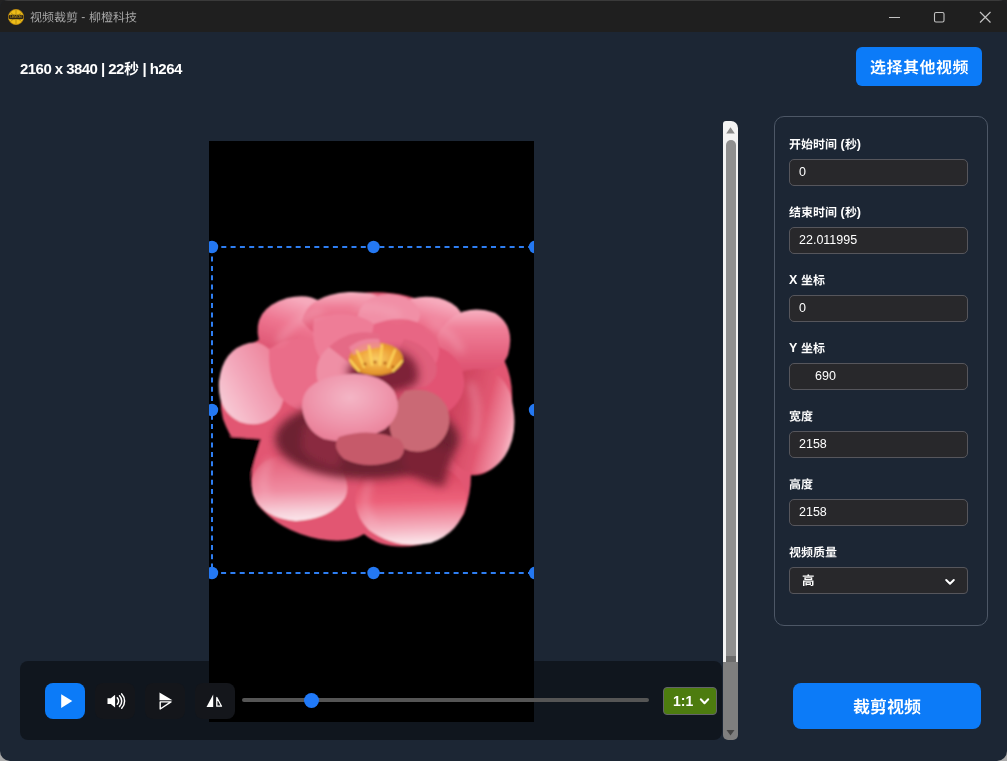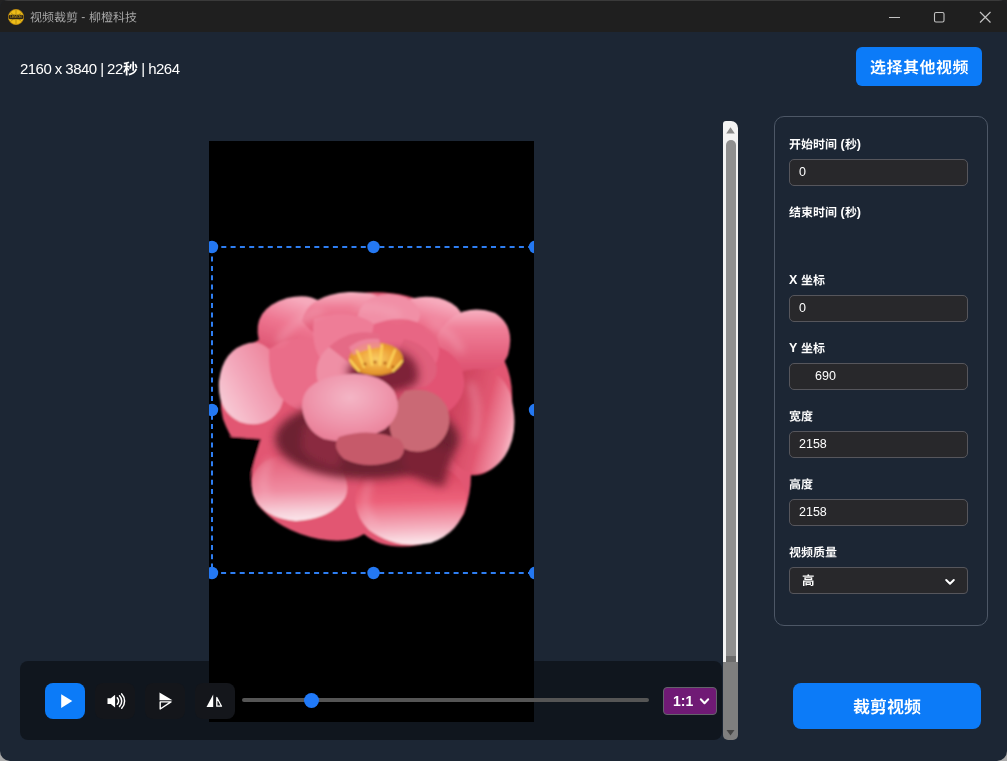--- a/index.html
+++ b/index.html
@@ -65,21 +65,21 @@
       <svg class="abs" style="left:884px;top:0" width="20" height="32" viewBox="0 0 20 32">
         <path d="M5 16.5 h11" stroke="#c2c2c2" stroke-width="1.1"></path>
       </svg>
       <svg class="abs" style="left:929px;top:0" width="20" height="32" viewBox="0 0 20 32">
         <rect x="5.5" y="11.5" width="9.5" height="9.5" rx="1.5" fill="none" stroke="#c2c2c2" stroke-width="1.1"></rect>
       </svg>
       <svg class="abs" style="left:975px;top:0" width="20" height="32" viewBox="0 0 20 32">
         <path d="M5 11 L15.5 21.5 M15.5 11 L5 21.5" stroke="#c2c2c2" stroke-width="1.2"></path>
       </svg>
     </div>
-    <div class="abs flex" style="left:20px;top:56px;height:24px;color:#fff;font-size:15px;font-weight:normal;letter-spacing:-0.55px">
+    <div class="abs flex" style="left:20px;top:56px;height:24px;color:#fff;font-size:15px;font-weight:bold;letter-spacing:-0.55px">
       <span>2160 x 3840 | 22</span>
       <svg style="display:block;" width="15" height="15" viewBox="0 -880 1000 1000" fill="#fff">
         <g transform="scale(1,-1)">
           <use href="#b79d2" x="0"></use>
         </g>
       </svg>
       <span>&nbsp;| h264</span>
     </div>
     <div class="abs flex" style="left:856px;top:47px;width:126px;height:39px;background:#0c7bf8;border-radius:6px;justify-content:center">
       <svg style="display:block;" width="99" height="16" viewBox="0 -880 6188 1000" fill="#fff">
@@ -227,21 +227,21 @@
 <path d="M14.5 9.5 L14.5 17.3 L27.5 17.3 Z" fill="#fff"></path>
 <path d="M15.2 26 L26 18.9 L15.2 18.9 Z" fill="none" stroke="#fff" stroke-width="1.4" stroke-linejoin="round"></path>
 </svg>
     <div class="abs" style="left:195px;top:683px;width:40px;height:36px;background:#14161b;border-radius:8px"></div>
     <svg class="abs" style="left:195px;top:683px" width="40" height="36" viewBox="0 0 40 36">
 <path d="M18.2 11.5 L18.2 24 L11.5 24 Z" fill="#fff"></path>
 <path d="M21.8 14.5 L21.8 23.2 L26.5 23.2 Z" fill="none" stroke="#fff" stroke-width="1.3" stroke-linejoin="round"></path>
 </svg>
     <div class="abs" style="left:242px;top:698px;width:407px;height:4px;border-radius:2px;background:#555"></div>
     <div class="abs" style="left:304px;top:692.5px;width:15px;height:15px;border-radius:50%;background:#2079f8"></div>
-    <div class="abs flex" style="left:663px;top:687px;width:54px;height:28px;background:#701a75;border:1px solid #63636a;border-radius:4px;color:#fff;font-size:14px;font-weight:bold;padding-left:9px">1:1<svg style="margin-left:6px" width="11" height="11" viewBox="0 0 11 11">
+    <div class="abs flex" style="left:663px;top:687px;width:54px;height:28px;background:#4d7c0f;border:1px solid #63636a;border-radius:4px;color:#fff;font-size:14px;font-weight:bold;padding-left:9px">1:1<svg style="margin-left:6px" width="11" height="11" viewBox="0 0 11 11">
         <path d="M1.8 3.3 L5.5 7.2 L9.2 3.3" stroke="#fff" stroke-width="2" fill="none" stroke-linecap="round" stroke-linejoin="round"></path>
       </svg></div>
     <div class="abs" style="left:723px;top:121px;width:15px;height:541px;background:#f3f3f3;border-radius:3px 7px 0 0"></div>
     <svg class="abs" style="left:723px;top:124px" width="15" height="12" viewBox="0 0 15 12">
       <path d="M3.2 9.5 L7.5 3.2 L11.8 9.5 Z" fill="#8a8a8a"></path>
     </svg>
     <div class="abs" style="left:725.5px;top:140px;width:10px;height:522px;background:#8f8f8f;border-radius:5px"></div>
     <div class="abs" style="left:725.5px;top:656px;width:10px;height:12px;background:#6b6b6b;border-radius:0 0 5px 5px"></div>
     <div class="abs" style="left:723px;top:662px;width:15px;height:78px;background:#7f7f7f;border-radius:0 0 5px 5px"></div>
     <svg class="abs" style="left:723px;top:727px" width="15" height="12" viewBox="0 0 15 12">
@@ -276,20 +276,21 @@
         </g>
       </svg>
       <span style="color:#fff;font-size:12.5px;font-weight:bold">&nbsp;(</span>
       <svg style="display:block;" width="12" height="12" viewBox="0 -880 1000 1000" fill="#fff">
         <g transform="scale(1,-1)">
           <use href="#b79d2" x="0"></use>
         </g>
       </svg>
       <span style="color:#fff;font-size:12.5px;font-weight:bold">)</span>
     </div>
+    <div class="abs flex" style="left:789px;top:226.5px;width:179px;height:27px;background:#28282b;border:1px solid #56565c;border-radius:5px;color:#fff;font-size:12.5px;padding-left:9px">22.011995</div>
     <div class="abs flex" style="left:789px;top:271px;height:17px">
       <span style="color:#fff;font-size:12.5px;font-weight:bold">X&nbsp;</span>
       <svg style="display:block;" width="24" height="12" viewBox="0 -880 2000 1000" fill="#fff">
         <g transform="scale(1,-1)">
           <use href="#b5750" x="0"></use>
           <use href="#b6807" x="1000"></use>
         </g>
       </svg>
     </div>
     <div class="abs flex" style="left:789px;top:294.5px;width:179px;height:27px;background:#28282b;border:1px solid #56565c;border-radius:5px;color:#fff;font-size:12.5px;padding-left:9px">0</div>

